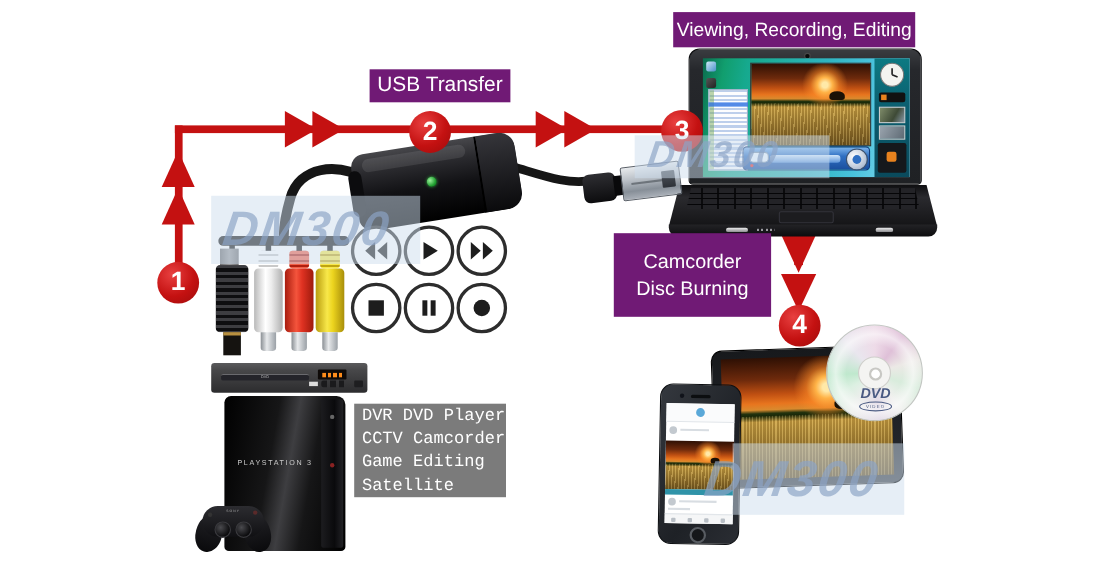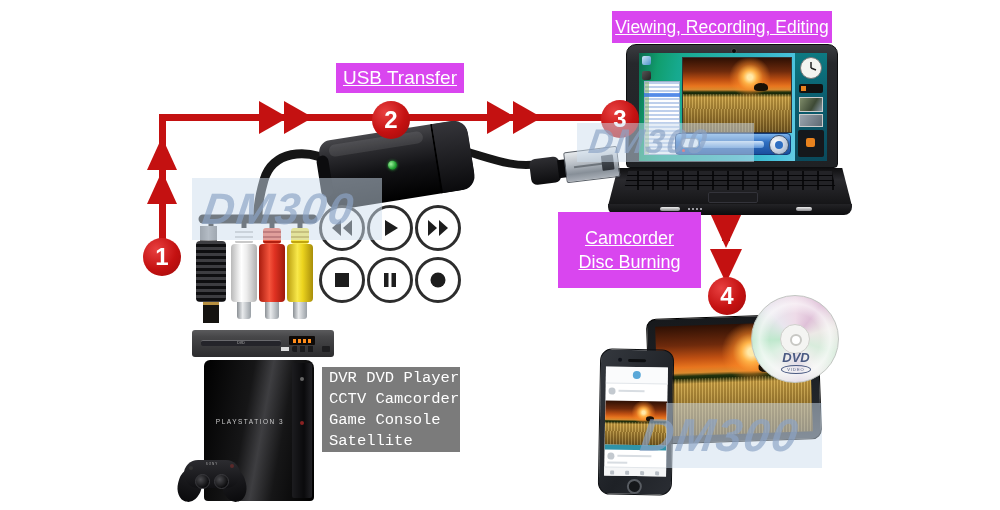--- a/index.html
+++ b/index.html
@@ -7,22 +7,22 @@
           font-family:"Liberation Sans",sans-serif;}
   .abs{position:absolute;}
 
   
   #flow-svg{position:absolute;left:0;top:0;z-index:3;}
   .step-circle{position:absolute;width:38px;height:38px;border-radius:50%;z-index:30;
     background:radial-gradient(circle at 35% 30%, #e84040, #c41111 55%, #9e0b0b);
     color:#fff;font-weight:bold;font-size:24px;display:flex;align-items:center;justify-content:center;}
 
   
-  .blue-label{position:absolute;background:#d946ef;color:#fff;display:flex;
-    align-items:center;justify-content:center;z-index:20;text-align:left;text-decoration:underline;}
+  .blue-label{position:absolute;background:#701a75;color:#fff;display:flex;
+    align-items:center;justify-content:center;z-index:20;text-align:left;}
   #usb-label{left:336px;top:63px;width:128px;height:30px;font-size:19px;}
   #viewing-label{left:612px;top:11px;width:220px;height:32px;font-size:17.5px;white-space:nowrap;}
   #publishing-label{left:558px;top:212px;width:143px;height:76px;flex-direction:column;
     font-size:18px;line-height:24px;}
 
   
   #source-box{left:322px;top:367px;width:138px;height:85px;background:#7b7b7b;color:#fff;
     font-size:15.5px;line-height:21px;padding:1px 0 0 7px;z-index:20;box-sizing:border-box;}
   #source-box span{display:block;font-family:Liberation Mono, monospace;}
 
@@ -256,21 +256,21 @@
   <div id="usb-label" class="blue-label">USB Transfer</div>
   <div id="viewing-label" class="blue-label">Viewing, Recording, Editing</div>
   <div id="publishing-label" class="blue-label">
     <span>Camcorder</span>
     <span>Disc Burning</span>
   </div>
 
   <div id="source-box" class="abs">
     <span>DVR DVD Player</span>
     <span>CCTV Camcorder</span>
-    <span>Game Console</span>
+    <span>Game Editing</span>
     <span>Satellite Receiver</span>
   </div>
 
   <div id="dongle" class="abs">
     <div class="collar"></div>
     <div class="cap"></div>
     <div class="gloss"></div>
     <div class="led"></div>
   </div>
 

